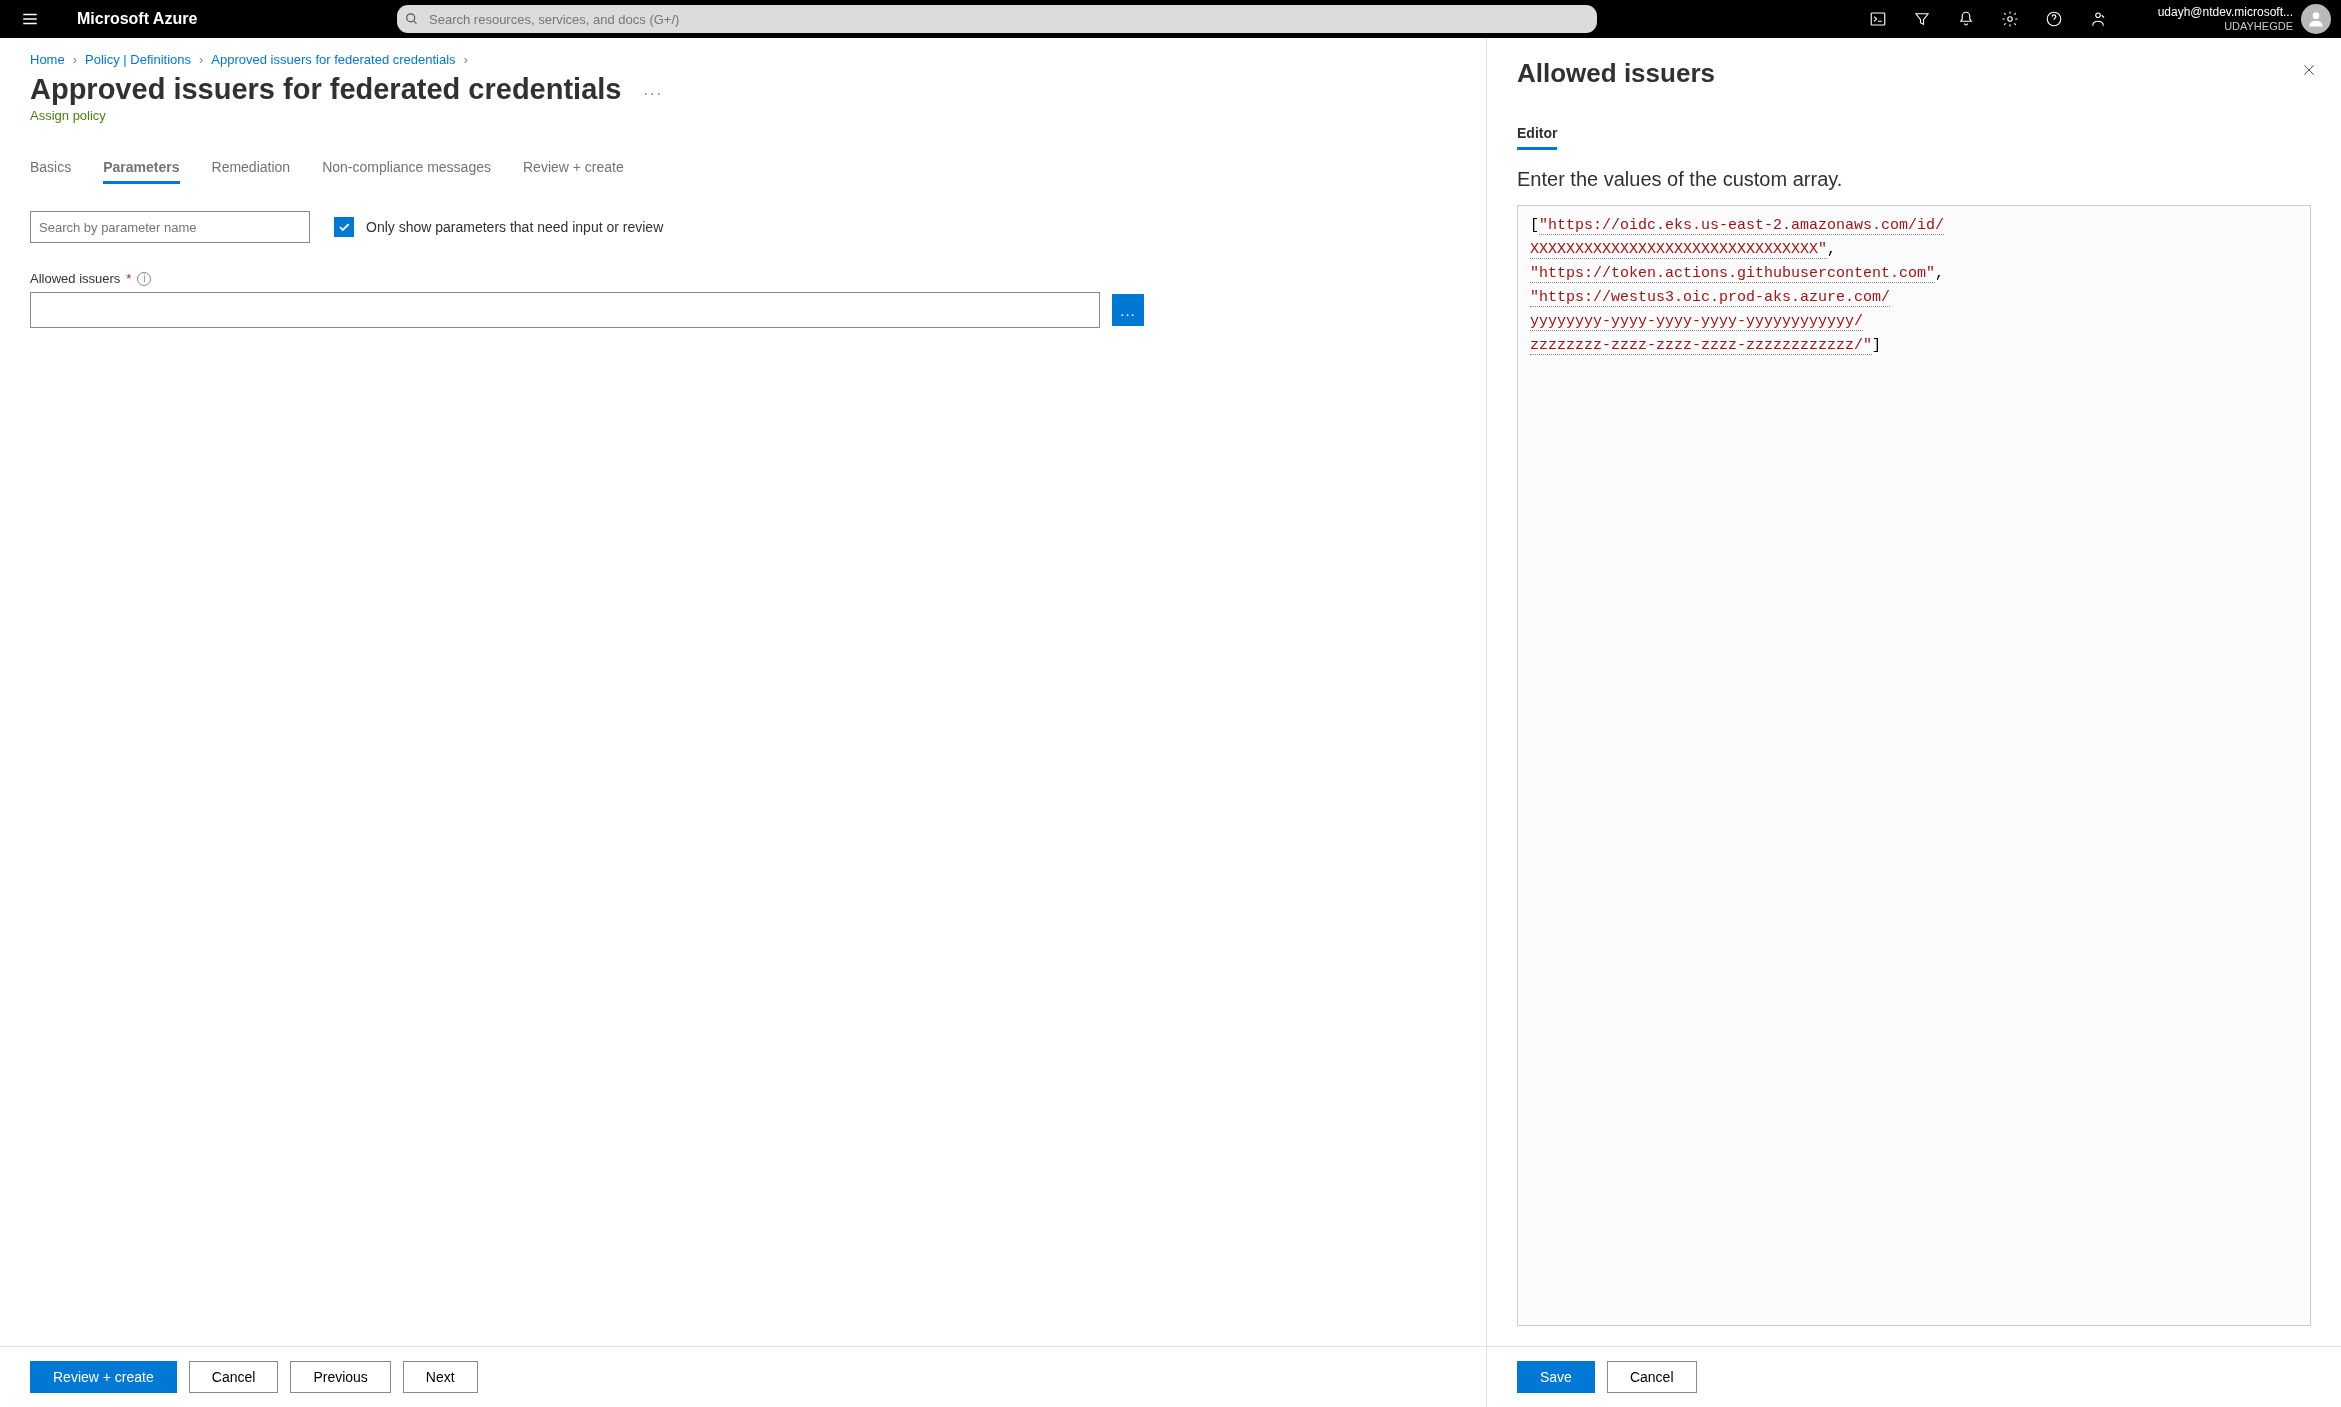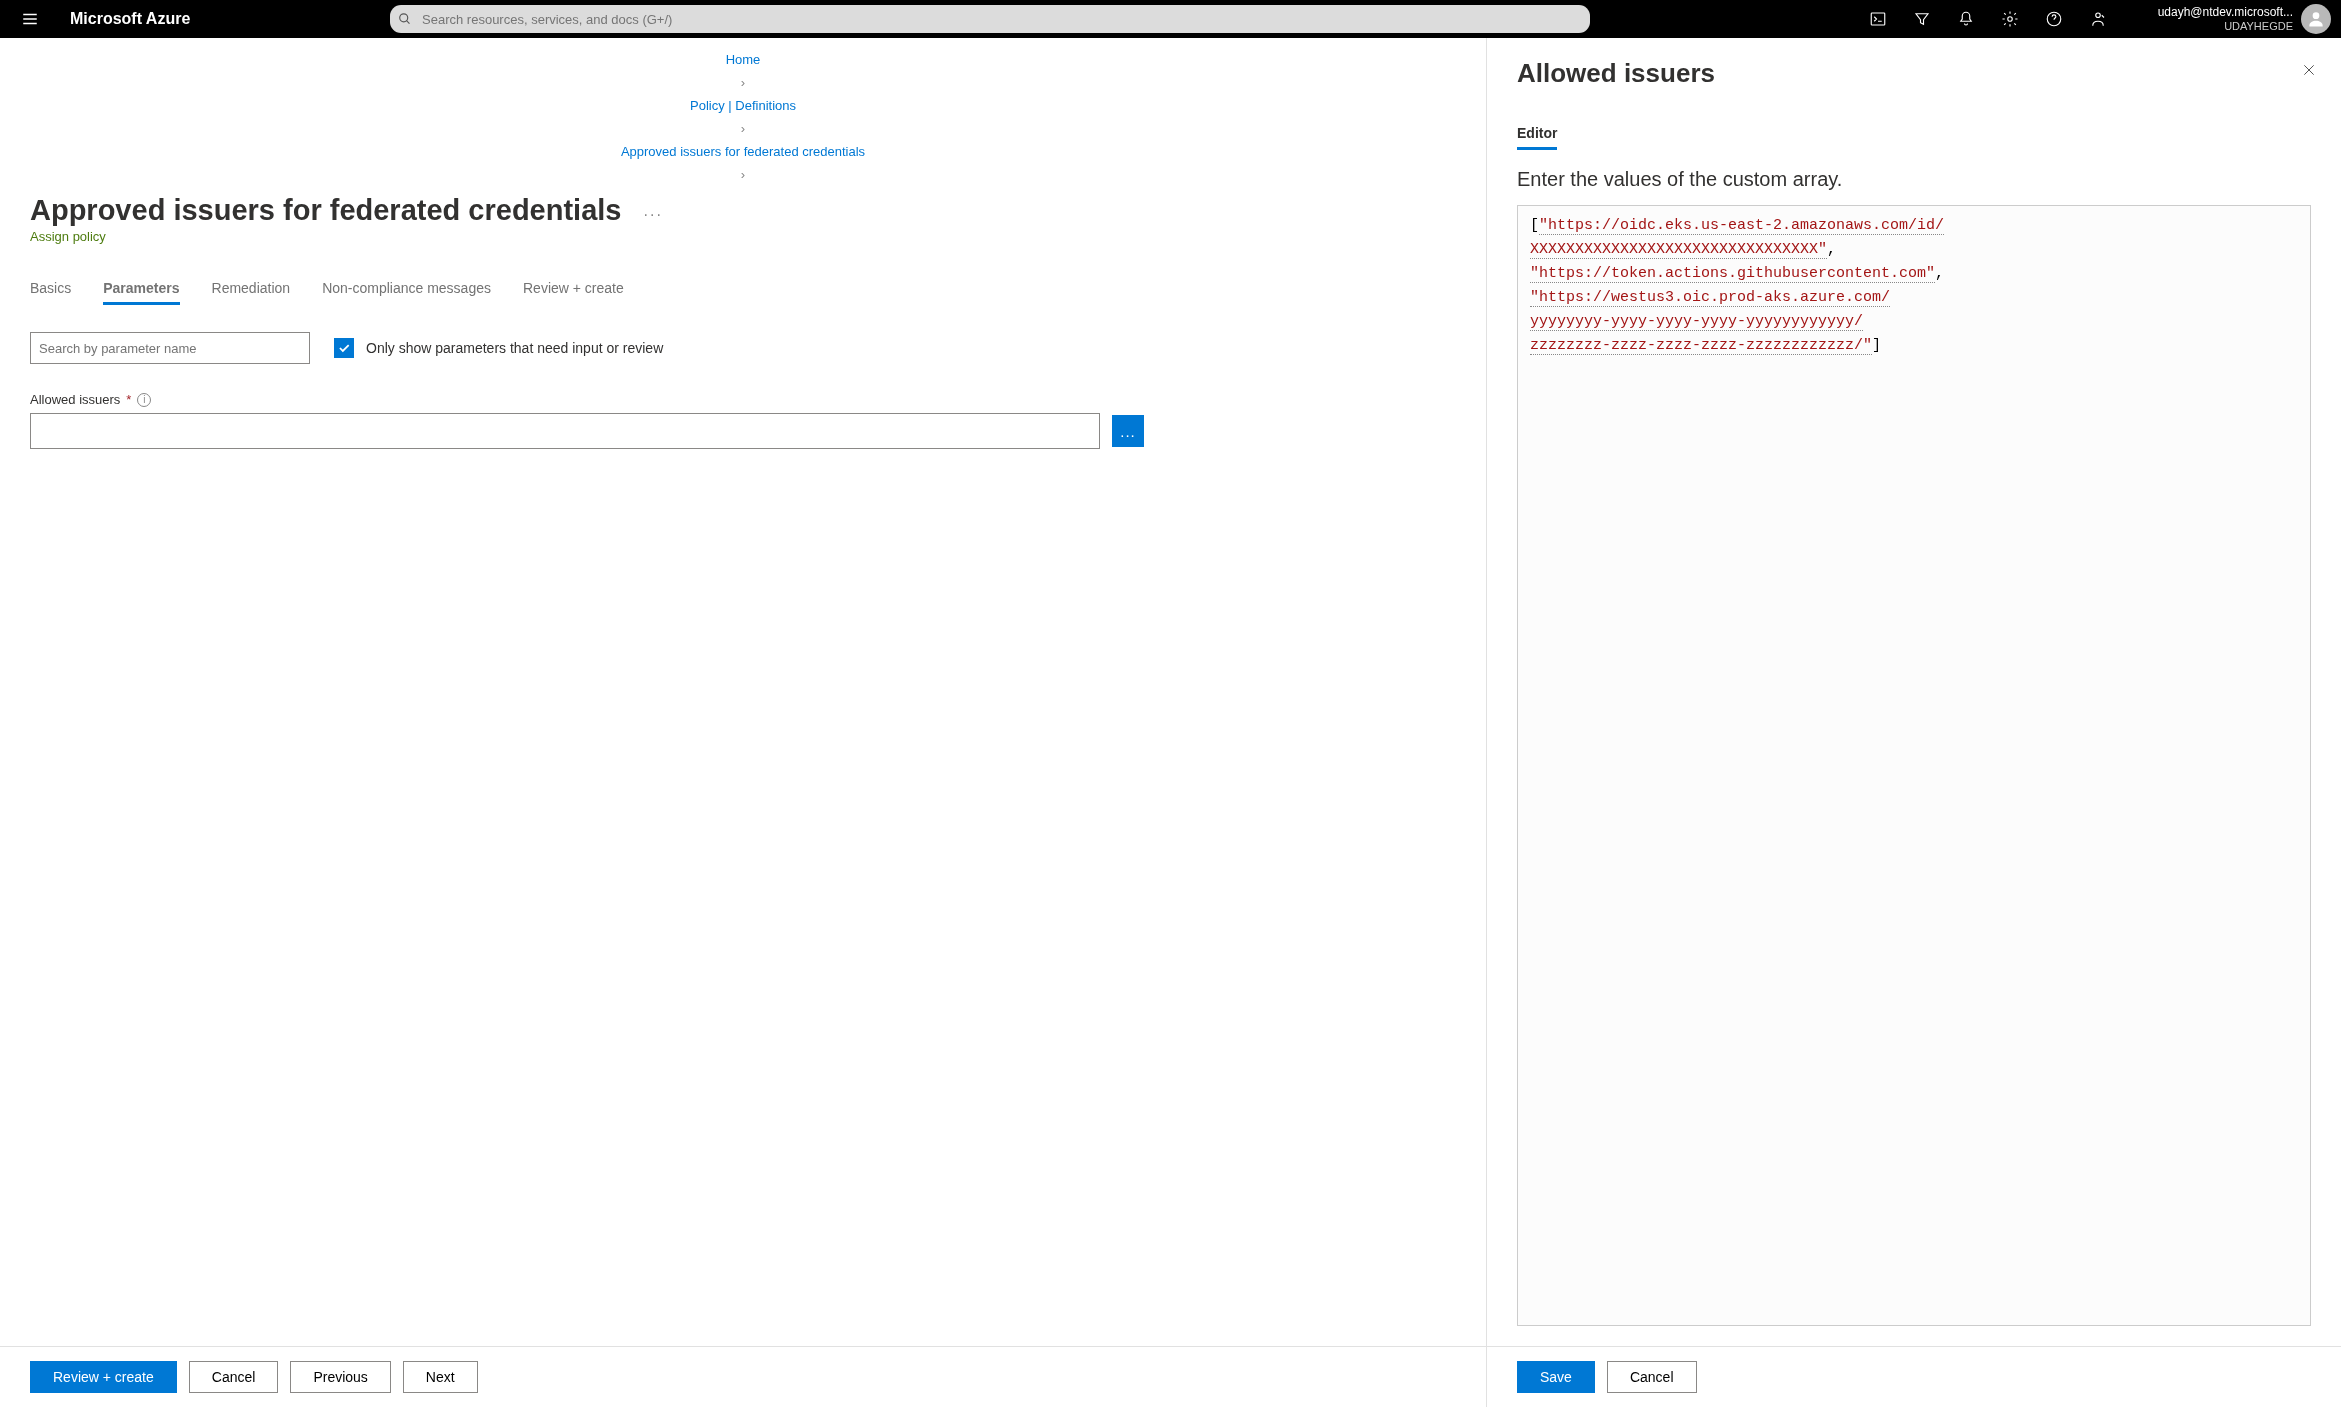--- a/index.html
+++ b/index.html
@@ -28,21 +28,21 @@
     height: 38px;
     display: flex;
     align-items: center;
     justify-content: center;
     cursor: pointer;
   }
   .hamburger svg { width: 18px; height: 18px; fill: #fff; }
   .brand {
     font-size: 16px;
     font-weight: 600;
-    margin-left: 20px;
+    margin-left: 27px;
     margin-right: 200px;
   }
   .search-wrap {
     flex: 0 0 1200px;
     height: 28px;
     background: #dcdcdc;
     border-radius: 11px;
     display: flex;
     align-items: center;
     padding: 0 8px;
@@ -115,22 +115,20 @@
     padding: 20px 30px 0 30px;
   }
 
   
   .breadcrumb {
     display: flex;
     align-items: center;
     gap: 8px;
     font-size: 13px;
     color: #0078d4;
-    margin-bottom: 6px;
-    flex-direction: column;
   }
   .breadcrumb a { color: #0078d4; text-decoration: none; cursor: pointer; }
   .breadcrumb .sep { color: #888; }
 
   .page-title {
     font-size: 29px;
     font-weight: 600;
     color: #323130;
     margin: 6px 0 2px 0;
     display: flex;

